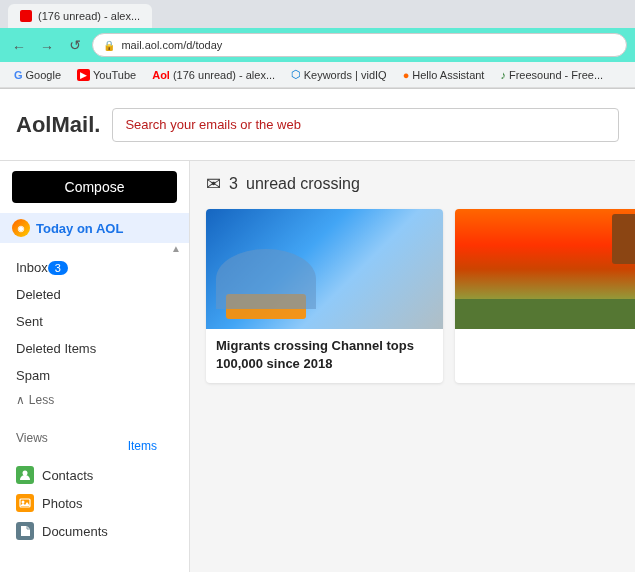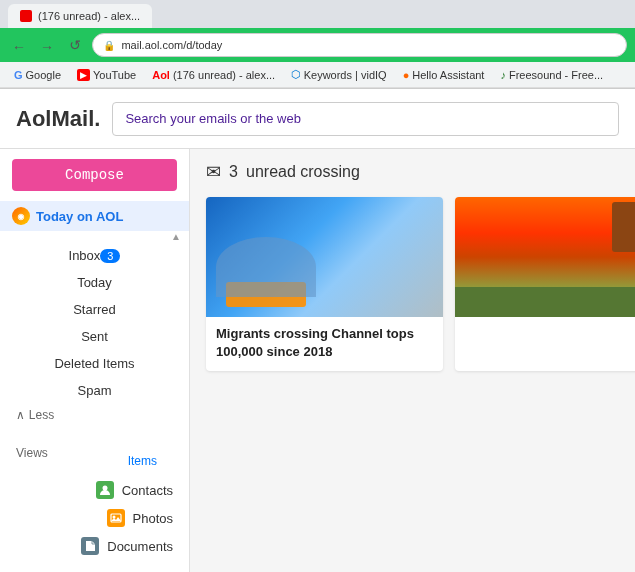--- a/index.html
+++ b/index.html
@@ -7,21 +7,21 @@
       font-family: Arial, sans-serif;
       background: #f0f0f0;
       width: 635px;
       height: 572px;
       overflow: hidden;
       font-size: 13px;
     }
 
     
     .browser-chrome {
-      background: #22c55e;
+      background: #5eead4;
       border-bottom: 1px solid #ccc;
     }
     .browser-tabs {
       background: #dee1e6;
       height: 28px;
       display: flex;
       align-items: flex-end;
       padding-left: 8px;
     }
     .browser-tab {
@@ -111,61 +111,60 @@
     }
 
     
     .app-header {
       background: white;
       padding: 10px 16px;
       display: flex;
       align-items: center;
       gap: 12px;
       border-bottom: 1px solid #ddd;
-      height: 60px;
+      height: 72px;
     }
     .aol-logo {
       font-size: 22px;
       font-weight: bold;
       color: #333;
     }
     .search-bar {
       flex: 1;
       height: 34px;
       border: 1px solid #ccc;
       border-radius: 4px;
       padding: 0 12px;
       font-size: 13px;
-      color: #4c1d95;
+      color: #b91c1c;
       background: white;
       display: flex;
       align-items: center;
     }
 
     
     .sidebar {
       width: 190px;
       background: white;
       border-right: 1px solid #e0e0e0;
       padding: 10px 0;
       flex-shrink: 0;
       overflow-y: auto;
     }
     .compose-btn {
       margin: 0 12px 10px 12px;
-      background: #ec4899;
+      background: #000000;
       color: white;
       border: none;
       border-radius: 4px;
       padding: 8px 0;
       width: calc(100% - 24px);
       font-size: 14px;
       cursor: pointer;
       text-align: center;
-      font-family: Liberation Mono, monospace;
     }
     .today-on-aol {
       display: flex;
       align-items: center;
       gap: 6px;
       padding: 6px 12px;
       background: #e8f0fe;
       color: #1a73e8;
       cursor: pointer;
       font-size: 13px;
@@ -185,21 +184,21 @@
     }
     .scroll-indicator {
       text-align: right;
       padding: 0 8px;
       color: #999;
       font-size: 10px;
     }
     .nav-item {
       display: flex;
       align-items: center;
-      justify-content: center;
+      justify-content: flex-start;
       padding: 6px 16px;
       cursor: pointer;
       color: #333;
       font-size: 13px;
     }
     .nav-item .badge {
       background: #0078ff;
       color: white;
       border-radius: 10px;
       padding: 1px 7px;
@@ -226,21 +225,20 @@
     }
     .views-header .hide-link { color: #0078ff; cursor: pointer; }
     .view-item {
       display: flex;
       align-items: center;
       gap: 8px;
       padding: 5px 16px;
       cursor: pointer;
       font-size: 13px;
       color: #333;
-      justify-content: flex-end;
     }
     .view-icon {
       width: 18px;
       height: 18px;
       display: flex;
       align-items: center;
       justify-content: center;
     }
     .icon-contacts { background: #4caf50; border-radius: 3px; }
     .icon-photos { background: #ff9800; border-radius: 3px; }
@@ -410,24 +408,21 @@
       <span>Today on AOL</span>
     </div>
 
     <div class="scroll-indicator">▲</div>
 
     <div class="nav-item">
       <span>Inbox</span>
       <span class="badge">3</span>
     </div>
     <div class="nav-item">
-      <span>Today</span>
-    </div>
-    <div class="nav-item">
-      <span>Starred</span>
+      <span>Deleted</span>
     </div>
     <div class="nav-item">
       <span>Sent</span>
     </div>
     <div class="nav-item">
       <span>Deleted Items</span>
     </div>
     <div class="nav-item">
       <span>Spam</span>
     </div>

